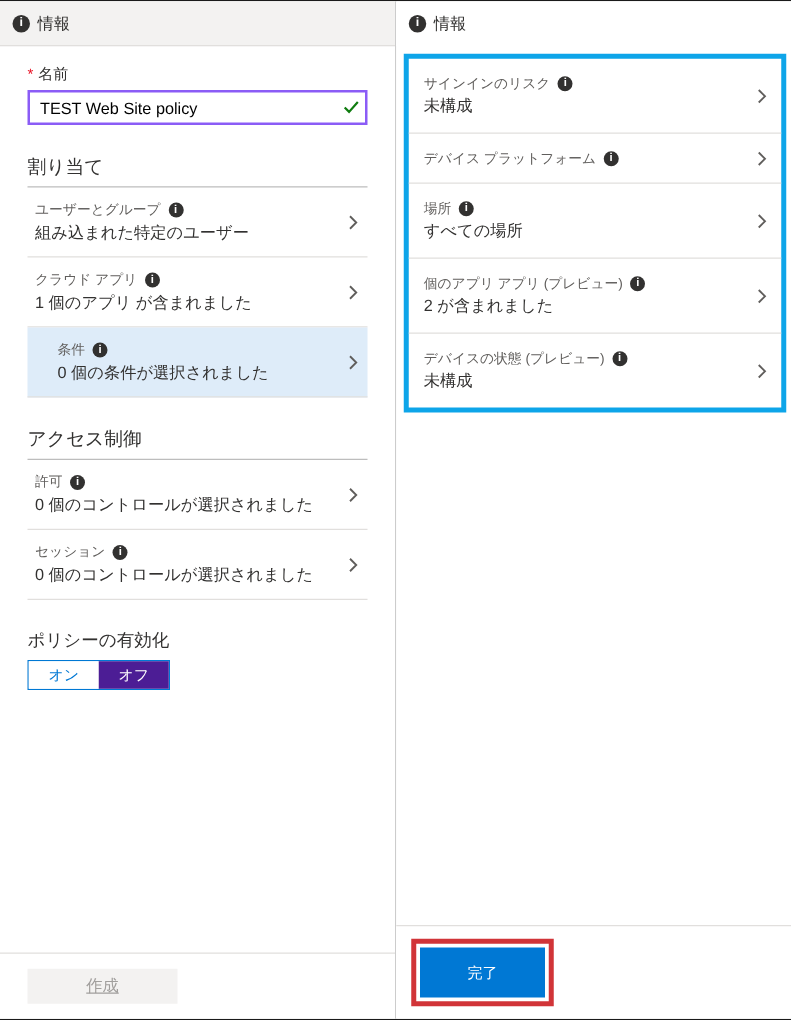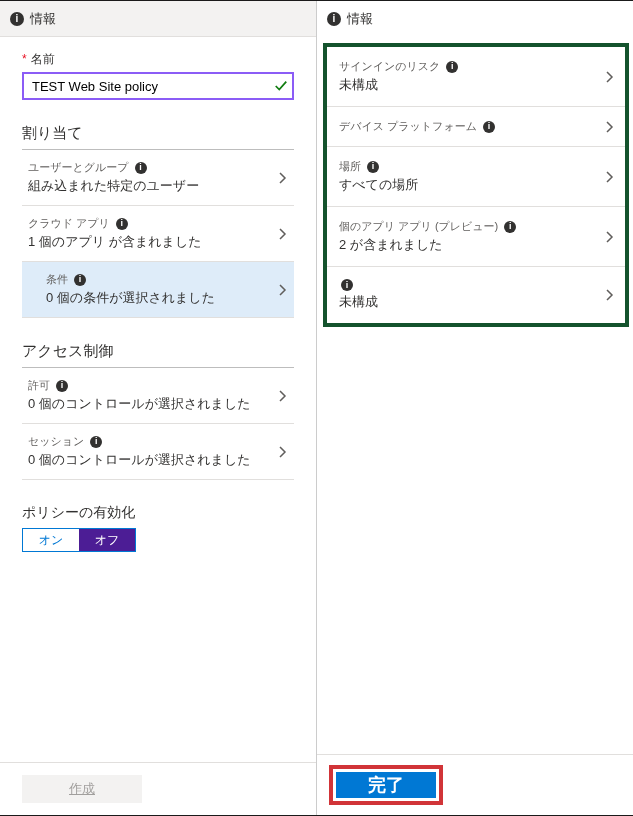--- a/index.html
+++ b/index.html
@@ -186,46 +186,45 @@
       width: 120px;
       height: 28px;
       background: #f3f2f1;
       color: #a19f9d;
       border: none;
       font-size: 13px;
       cursor: default;
       text-decoration: underline;
     }
     .right-highlight {
-      border: 4px solid #14532d;
+      border: 4px solid #0ea5e9;
       margin: 6px 4px 0 6px;
     }
     .right-highlight .list-item {
       padding: 12px 8px 12px 12px;
     }
     .right-highlight .list-item:last-child {
       border-bottom: none;
     }
     .footer-right {
       padding: 10px 12px;
     }
     .btn-done-wrap {
       display: inline-block;
       border: 4px solid #d13438;
       padding: 3px;
     }
     .btn-done {
       width: 100px;
-      height: 26px;
+      height: 40px;
       background: #0078d4;
       color: #ffffff;
       border: none;
-      font-size: 18px;
+      font-size: 12px;
       cursor: pointer;
-      font-weight: bold;
     }
   </style>
 </head>
 <body>
 
 <div class="layout">
 
   <div class="panel panel-left">
     <div class="tab-header">
       <span class="info-icon">i</span>
@@ -407,20 +406,21 @@
           <span class="chevron">
               <svg width="8" height="12" viewBox="0 0 8 12">
                 <path d="M1 1 L6 6 L1 11" stroke="#605e5c" stroke-width="1.5" fill="none"></path>
               </svg>
             </span>
         </div>
 
         <div class="list-item">
           <div class="meta">
             <div class="label-row">
+                <span>デバイスの状態 (プレビュー)</span>
                 <span class="info-icon small">i</span>
               </div>
             <div class="value-row">未構成</div>
           </div>
           <span class="chevron">
               <svg width="8" height="12" viewBox="0 0 8 12">
                 <path d="M1 1 L6 6 L1 11" stroke="#605e5c" stroke-width="1.5" fill="none"></path>
               </svg>
             </span>
         </div>

